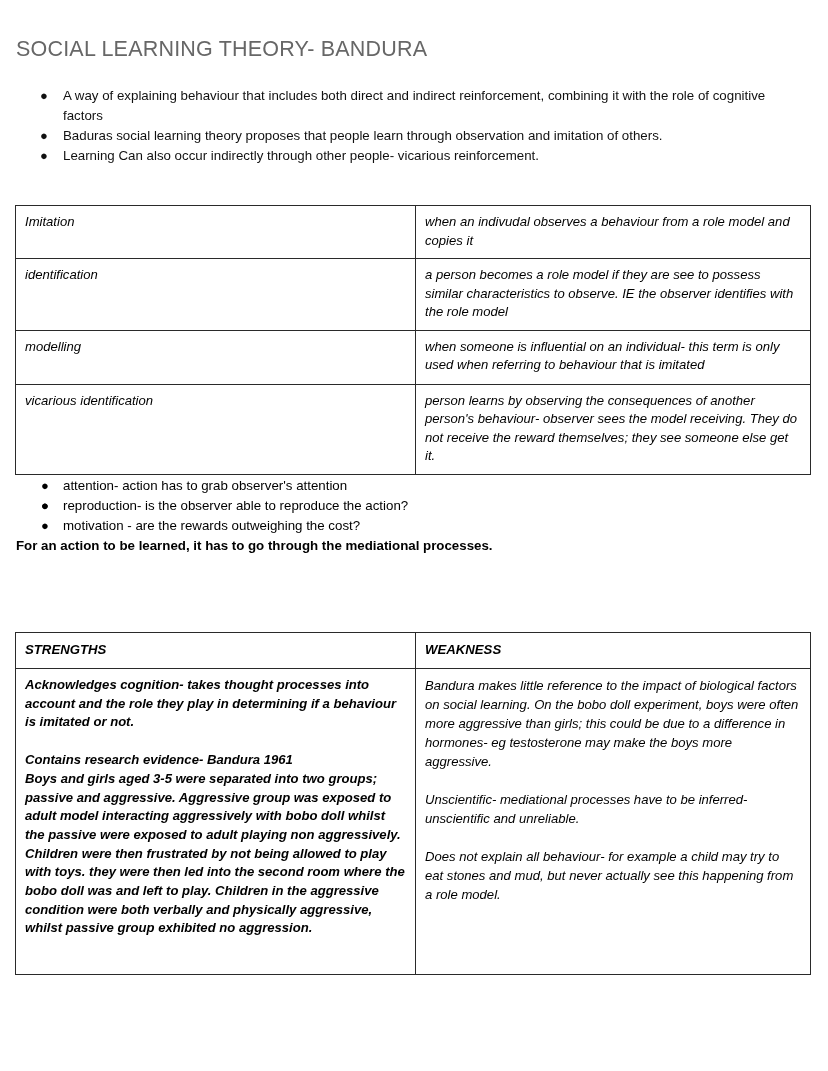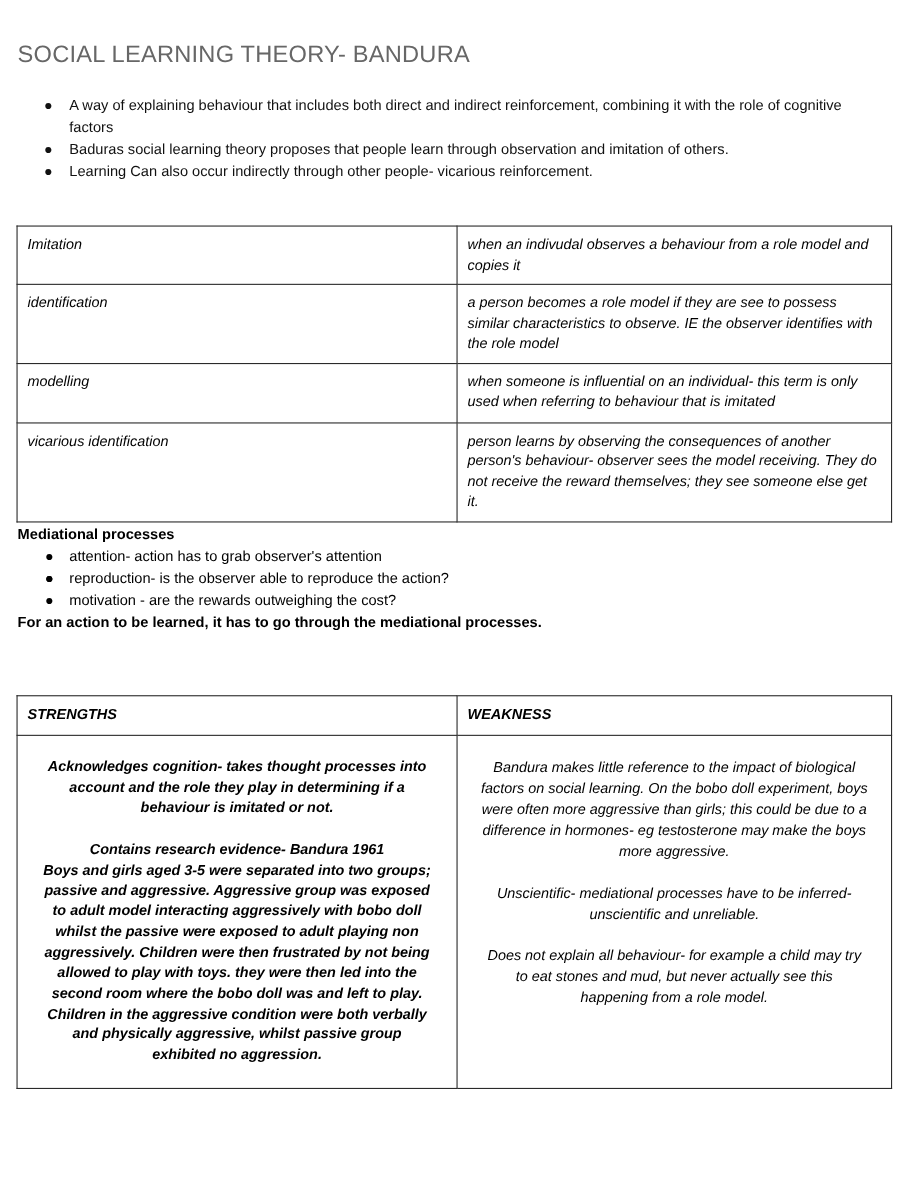--- a/index.html
+++ b/index.html
@@ -139,21 +139,21 @@
   }
   #table-evaluation td.strengths-cell {
     font-weight: bold;
     height: 290px;
     line-height: 18.7px;
   }
   #table-evaluation td.weakness-cell {
     font-weight: 400;
     line-height: 19px;
   }
-  .para { margin: 12px; text-align: center; }
+  .para { margin: 0; }
   .para + .para { margin-top: 19px; }
   .sub-line { display: block; }
 </style>
 </head>
 <body>
 
 <div class="page">
 
   <div class="doc-title">SOCIAL LEARNING THEORY- BANDURA</div>
 
@@ -191,21 +191,20 @@
         <td>when someone is influential on an individual- this term is only used when referring to behaviour that is imitated</td>
       </tr>
       <tr class="r4">
         <td>vicarious identification</td>
         <td>person learns by observing the consequences of another person's behaviour- observer sees the model receiving. They do not receive the reward themselves; they see someone else get it.</td>
       </tr>
     </tbody>
   </table>
 
   <div class="mediational">
-    <div class="med-head">Mediational processes</div>
     <div class="med-row">
       <span class="dot">●</span>
       <span>attention- action has to grab observer's attention</span>
     </div>
     <div class="med-row">
       <span class="dot">●</span>
     </div>
     <div class="med-row">
       <span class="dot">●</span>
       <span>reproduction- is the observer able to reproduce the action?</span>

